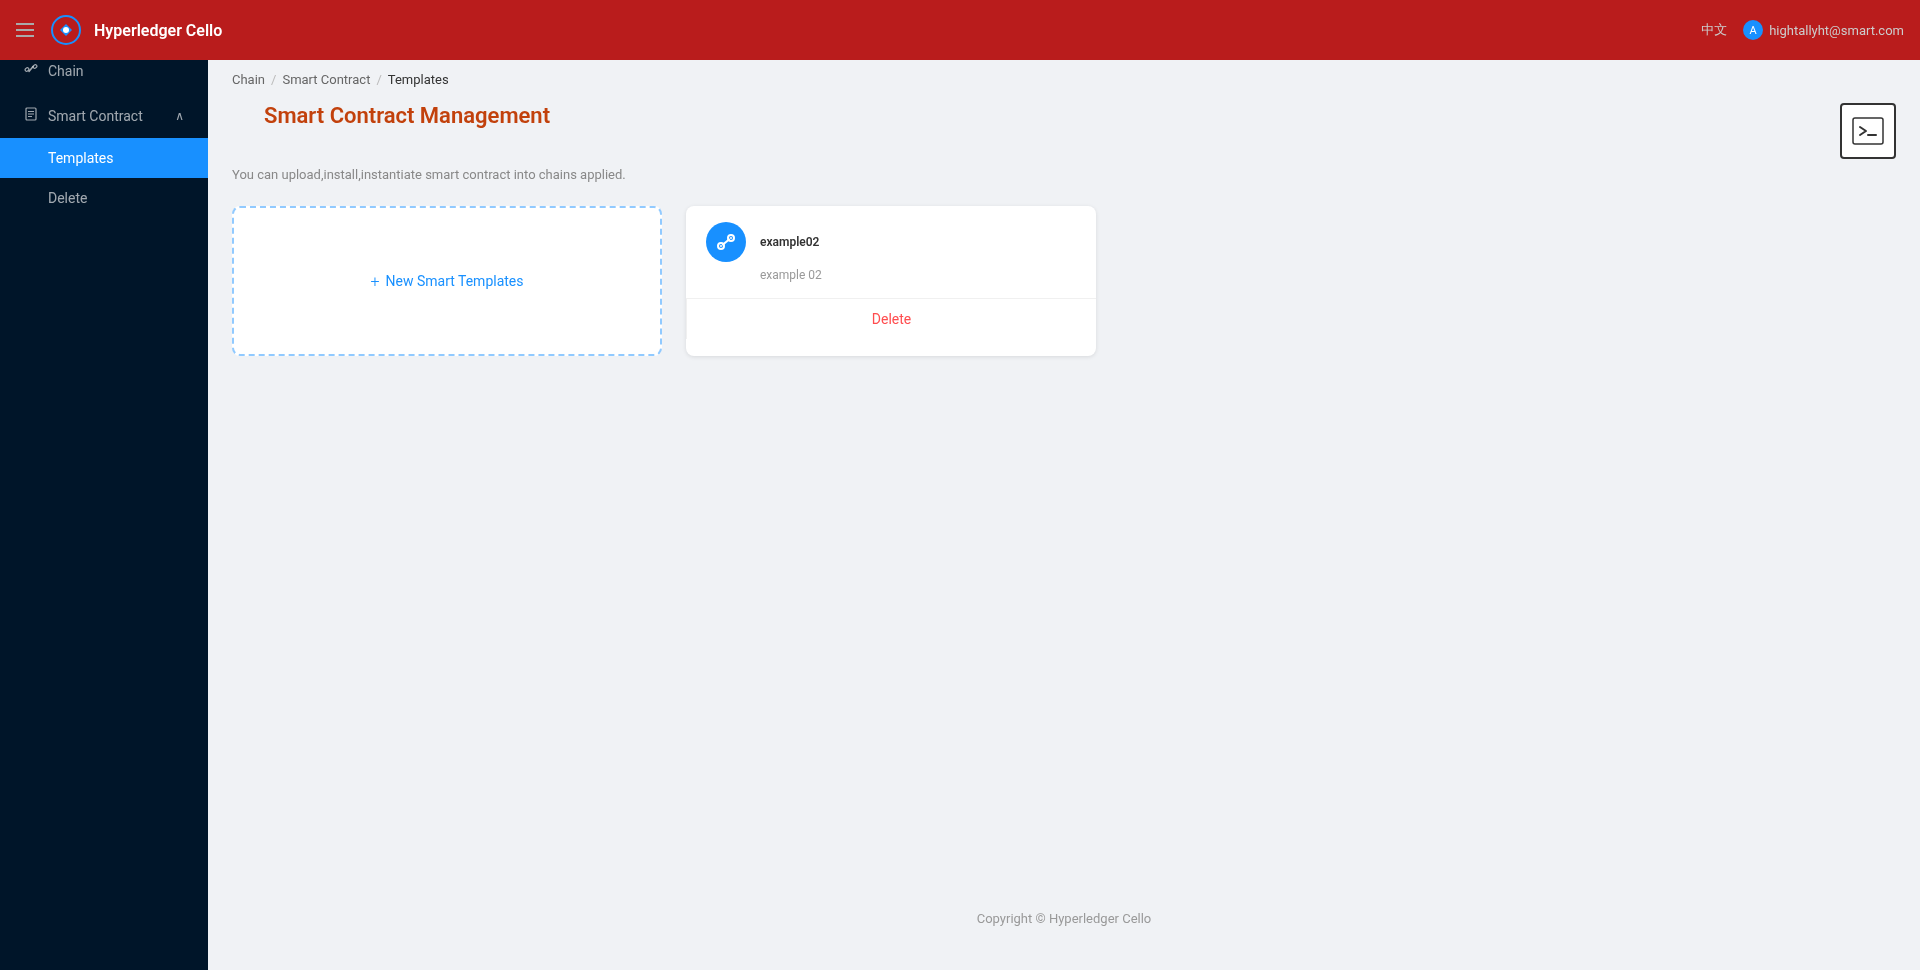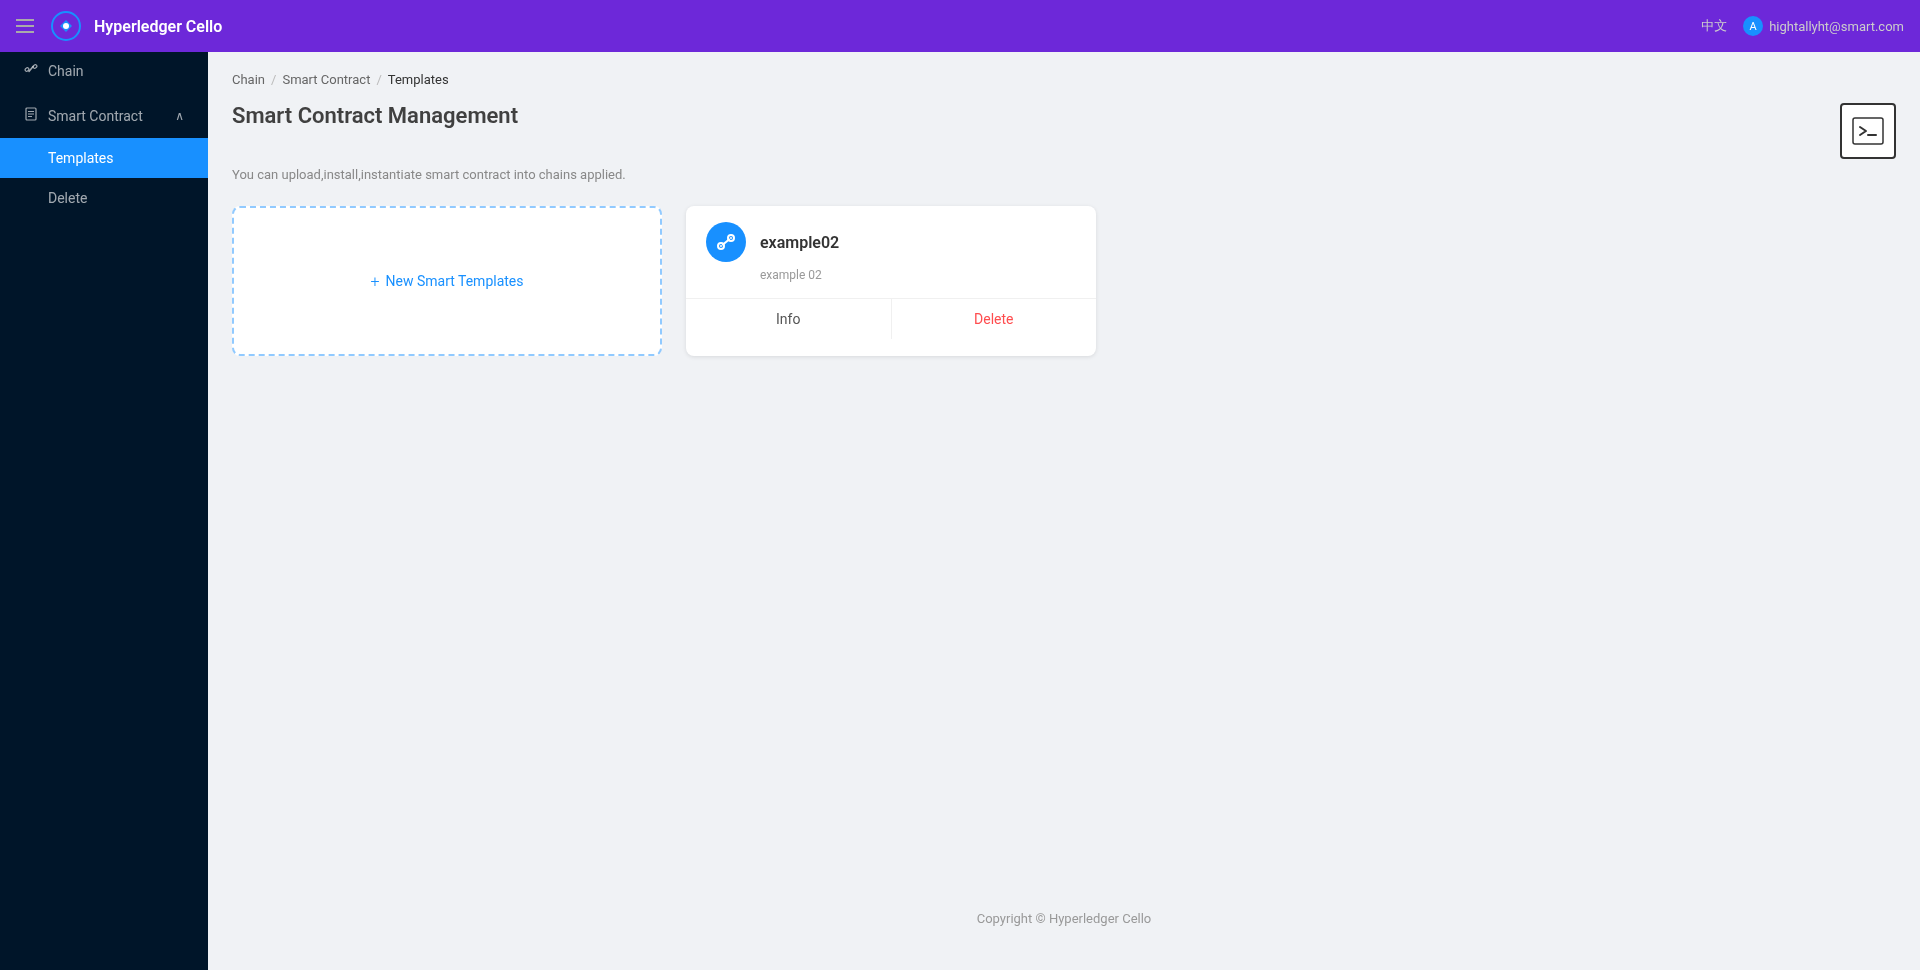--- a/index.html
+++ b/index.html
@@ -1,21 +1,21 @@
 <!DOCTYPE html>
 <html><head>
   <meta charset="utf-8">
   <style>
     * { box-sizing: border-box; margin: 0; padding: 0; }
     body { font-family: -apple-system, BlinkMacSystemFont, 'Segoe UI', Roboto, sans-serif; background: #f0f2f5; display: flex; flex-direction: column; min-height: 100vh; }
 
     
     .top-header {
-      position: fixed; top: 0; left: 0; right: 0; height: 52px;
-      background: #6d28d9; display: flex; align-items: center;
+      position: fixed; top: 0; left: 0; right: 0; height: 60px;
+      background: #b91c1c; display: flex; align-items: center;
       justify-content: space-between; padding: 16px 16px; z-index: 100;
     }
     .top-header-left { display: flex; align-items: center; gap: 12px; }
     .app-title { color: white; font-size: 16px; font-weight: 600; }
     .top-header-right { display: flex; align-items: center; gap: 16px; }
     .lang-btn { color: #ccc; font-size: 13px; cursor: pointer; }
     .user-info { display: flex; align-items: center; gap: 6px; color: #ccc; font-size: 13px; }
     .user-avatar { width: 20px; height: 20px; background: #1890ff; border-radius: 50%; display: flex; align-items: center; justify-content: center; color: white; font-size: 11px; }
 
     
@@ -52,21 +52,21 @@
     }
 
     
     .breadcrumb { display: flex; align-items: center; gap: 6px; font-size: 13px; color: #999; margin-bottom: 16px; }
     .breadcrumb-sep { color: #bbb; }
     .breadcrumb-item { color: #666; }
     .breadcrumb-item.current { color: #333; }
 
     
     .page-title-area { display: flex; align-items: flex-start; justify-content: space-between; margin-bottom: 8px; }
-    .page-title { font-size: 22px; font-weight: 600; color: #404040; }
+    .page-title { font-size: 22px; font-weight: 600; color: #c2410c; margin-left: 32px; }
     .terminal-icon {
       width: 56px; height: 56px; border: 2px solid #333; border-radius: 4px;
       display: flex; align-items: center; justify-content: center;
       cursor: pointer; background: white;
     }
     .page-subtitle { font-size: 13px; color: #888; margin-bottom: 24px; }
 
     
     .cards-area { display: flex; gap: 24px; flex-wrap: wrap; }
 
@@ -87,21 +87,21 @@
     .contract-card {
       width: 410px; background: white; border-radius: 8px;
       box-shadow: 0 1px 4px rgba(0,0,0,0.1); overflow: hidden;
     }
     .contract-card-body { padding: 16px 20px; }
     .contract-card-header { display: flex; align-items: center; gap: 14px; margin-bottom: 6px; }
     .contract-icon {
       width: 40px; height: 40px; background: #1890ff; border-radius: 50%;
       display: flex; align-items: center; justify-content: center; color: white; font-size: 18px;
     }
-    .contract-name { font-size: 16px; font-weight: 600; color: #333; }
+    .contract-name { font-size: 12px; font-weight: 600; color: #333; }
     .contract-desc { font-size: 12px; color: #999; margin-left: 54px; }
     .contract-card-footer {
       display: flex; border-top: 1px solid #f0f0f0;
     }
     .card-action {
       flex: 1; padding: 12px; text-align: center; font-size: 14px;
       cursor: pointer; color: #555;
     }
     .card-action.danger { color: #ff4d4f; }
     .card-action-divider { width: 1px; background: #f0f0f0; }
@@ -221,21 +221,20 @@
                 <circle cx="16" cy="7" r="3" stroke="white" stroke-width="2" fill="none"></circle>
                 <circle cx="6" cy="15" r="1" fill="white"></circle>
                 <circle cx="16" cy="7" r="1" fill="white"></circle>
               </svg>
             </div>
             <span class="contract-name">example02</span>
           </div>
           <div class="contract-desc">example 02</div>
         </div>
         <div class="contract-card-footer">
-          <div class="card-action">Info</div>
           <div class="card-action-divider"></div>
           <div class="card-action danger">Delete</div>
         </div>
       </div>
 
     </div>
 
     <div class="footer">
       <span>Copyright © Hyperledger Cello</span>
     </div>

